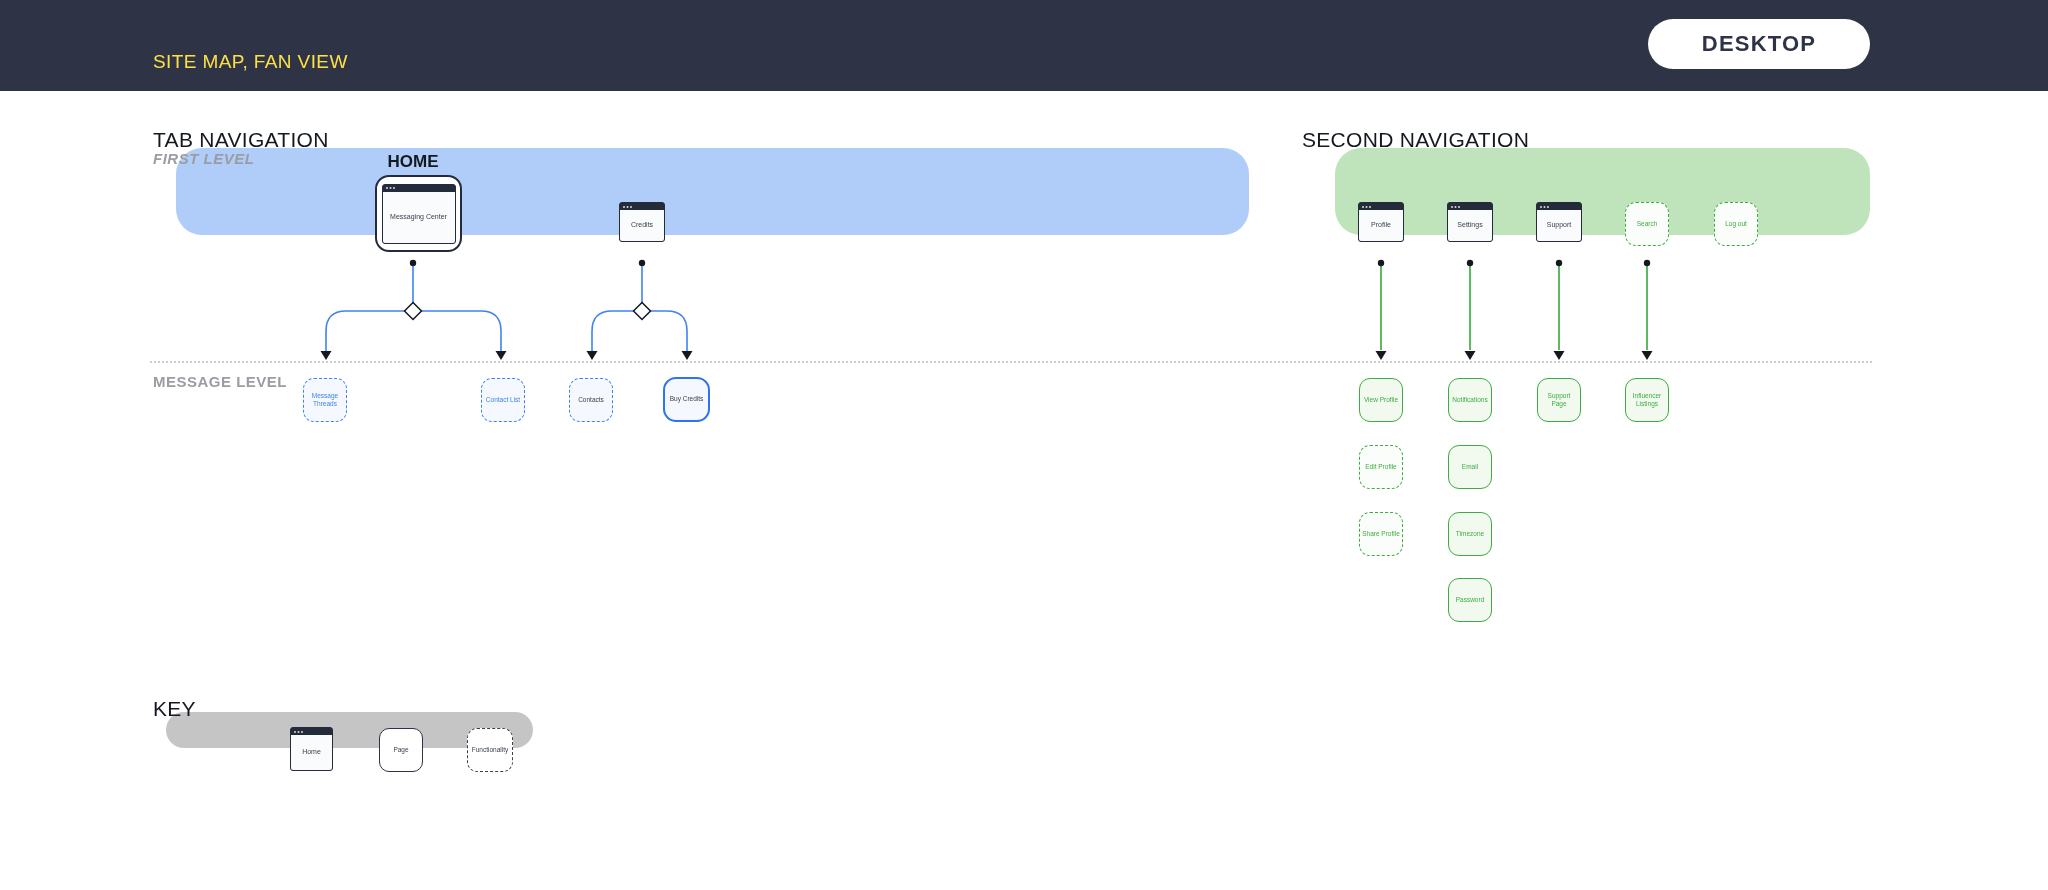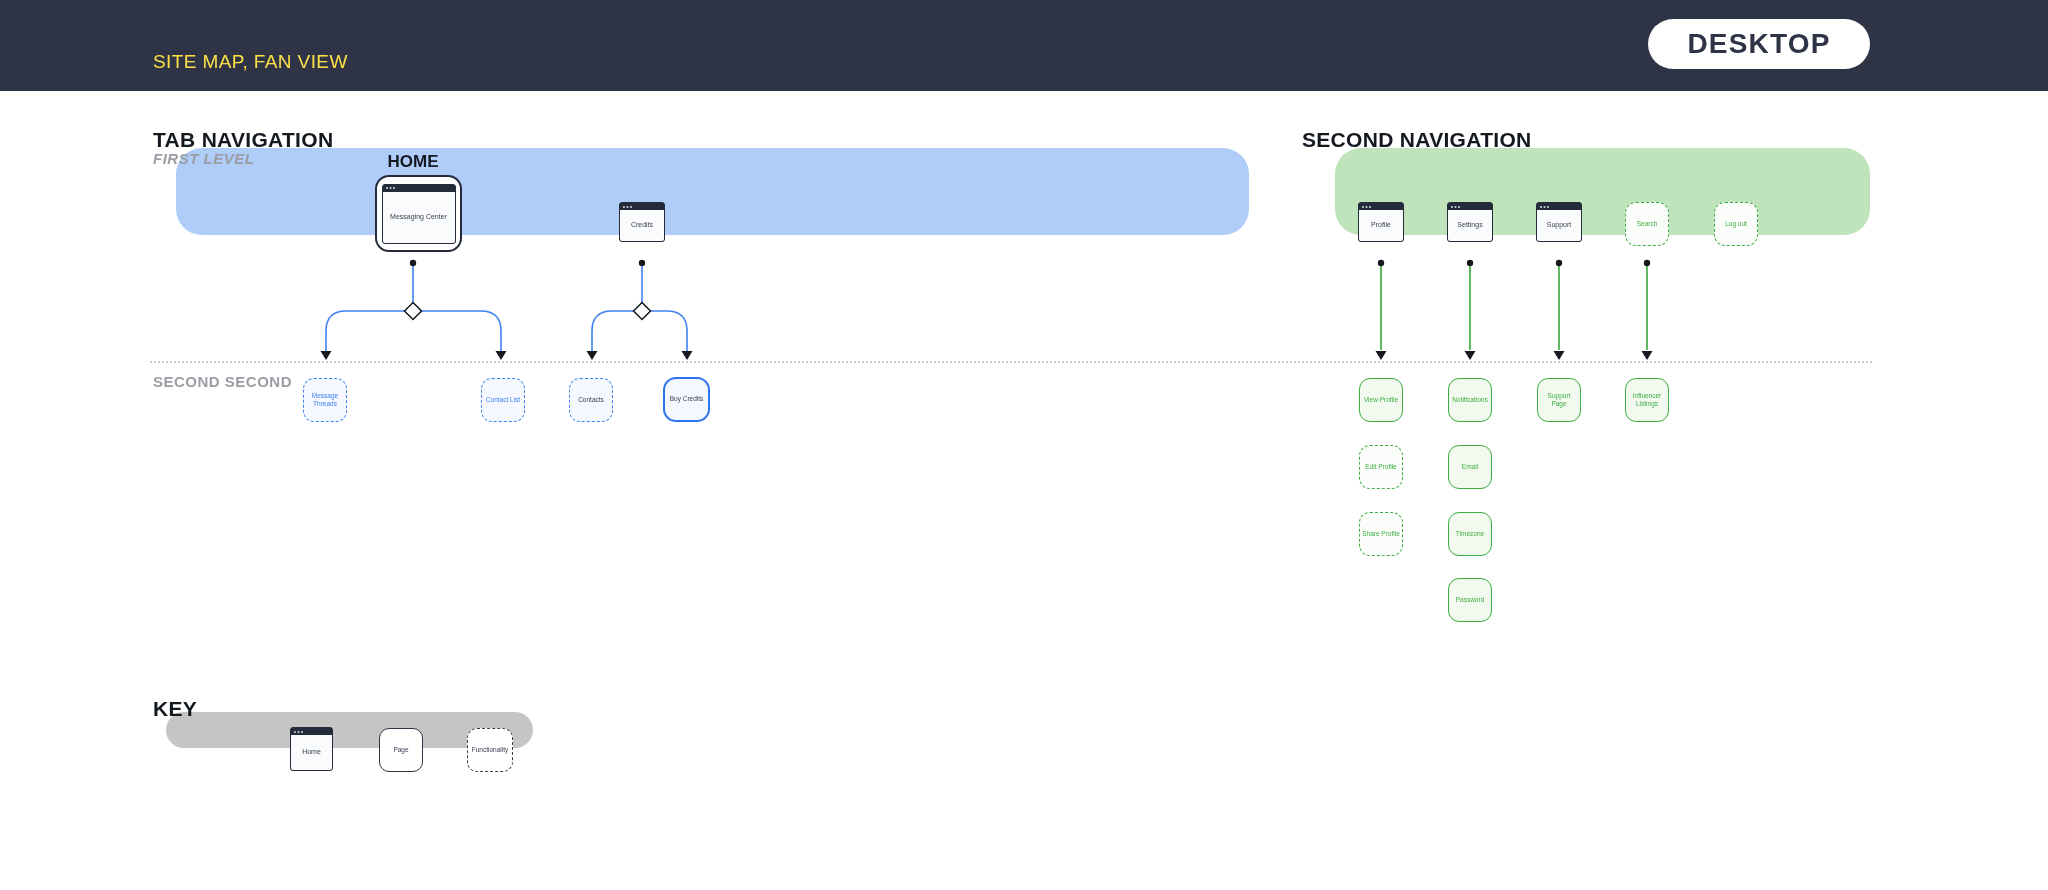--- a/index.html
+++ b/index.html
@@ -5,23 +5,23 @@
   html,body{margin:0;padding:0;}
   body{
     width:2048px;height:890px;position:relative;overflow:hidden;
     background:#ffffff;font-family:"Liberation Sans",sans-serif;
   }
   
   .header{position:absolute;left:0;top:0;width:2048px;height:91px;background:#2E3445;z-index:5;}
   .header-title{position:absolute;left:153px;top:12px;font-size:31px;font-weight:bold;color:#ffffff;letter-spacing:.6px;}
   .header-subtitle{position:absolute;left:153px;top:51px;font-size:19px;font-weight:400;color:#fde047;letter-spacing:.4px;}
   .device-pill{position:absolute;left:1648px;top:19px;width:222px;height:50px;background:#ffffff;border-radius:26px;
-    display:flex;align-items:center;justify-content:center;font-size:28px;font-weight:bold;color:#2E3445;letter-spacing:1.2px;cursor:pointer;}
+    display:flex;align-items:center;justify-content:center;font-size:22px;font-weight:bold;color:#2E3445;letter-spacing:1.2px;cursor:pointer;}
   
-  .section-heading{position:absolute;font-size:21px;font-weight:bold;color:#14181F;letter-spacing:.3px;z-index:4;}
+  .section-heading{position:absolute;font-size:21px;font-weight:normal;color:#14181F;letter-spacing:.3px;z-index:4;}
   .level-label{position:absolute;font-size:15px;font-weight:bold;color:#9A9DA3;letter-spacing:.5px;z-index:4;}
   
   .band{position:absolute;border-radius:26px;z-index:1;}
   .band-blue{left:176px;top:148px;width:1073px;height:87px;background:#B0CDFA;}
   .band-green{left:1335px;top:148px;width:535px;height:87px;background:#BFE3BA;}
   .key-bar{position:absolute;left:166px;top:712px;width:367px;height:36px;background:#C5C5C5;border-radius:18px;z-index:1;}
   
   .dotted-sep{position:absolute;left:150px;top:361px;width:1722px;height:0;border-top:2.5px dotted #CBCBCB;z-index:1;}
   
   .connectors{position:absolute;left:0;top:0;width:2048px;height:890px;z-index:2;pointer-events:none;}
@@ -56,21 +56,21 @@
   <div class="device-pill">DESKTOP</div>
 </div>
 
 <div class="band band-blue"></div>
 <div class="band band-green"></div>
 <div class="dotted-sep"></div>
 <div class="key-bar"></div>
 
 <div class="section-heading" style="left:153px;top:128px;">TAB NAVIGATION</div>
 <div class="level-label" style="left:153px;top:150px;font-style:italic;">FIRST LEVEL</div>
-<div class="level-label" style="left:153px;top:373px;">SECOND SECOND</div>
+<div class="level-label" style="left:153px;top:373px;">MESSAGE LEVEL</div>
 <div class="section-heading" style="left:1302px;top:128px;">SECOND NAVIGATION</div>
 <div class="section-heading" style="left:153px;top:697px;">KEY</div>
 
 <svg class="connectors" viewBox="0 0 2048 890" xmlns="http://www.w3.org/2000/svg">
 
   <circle cx="413" cy="263" r="3.2" fill="#15181F"></circle>
   <line x1="413" y1="266" x2="413" y2="305" stroke="#3E82F2" stroke-width="1.6"></line>
   <path d="M326 352 V331 Q326 311 346 311 H481 Q501 311 501 331 V352" fill="none" stroke="#3E82F2" stroke-width="1.6"></path>
   <polygon points="320.5,351 331.5,351 326,360" fill="#15181F"></polygon>
   <polygon points="495.5,351 506.5,351 501,360" fill="#15181F"></polygon>

